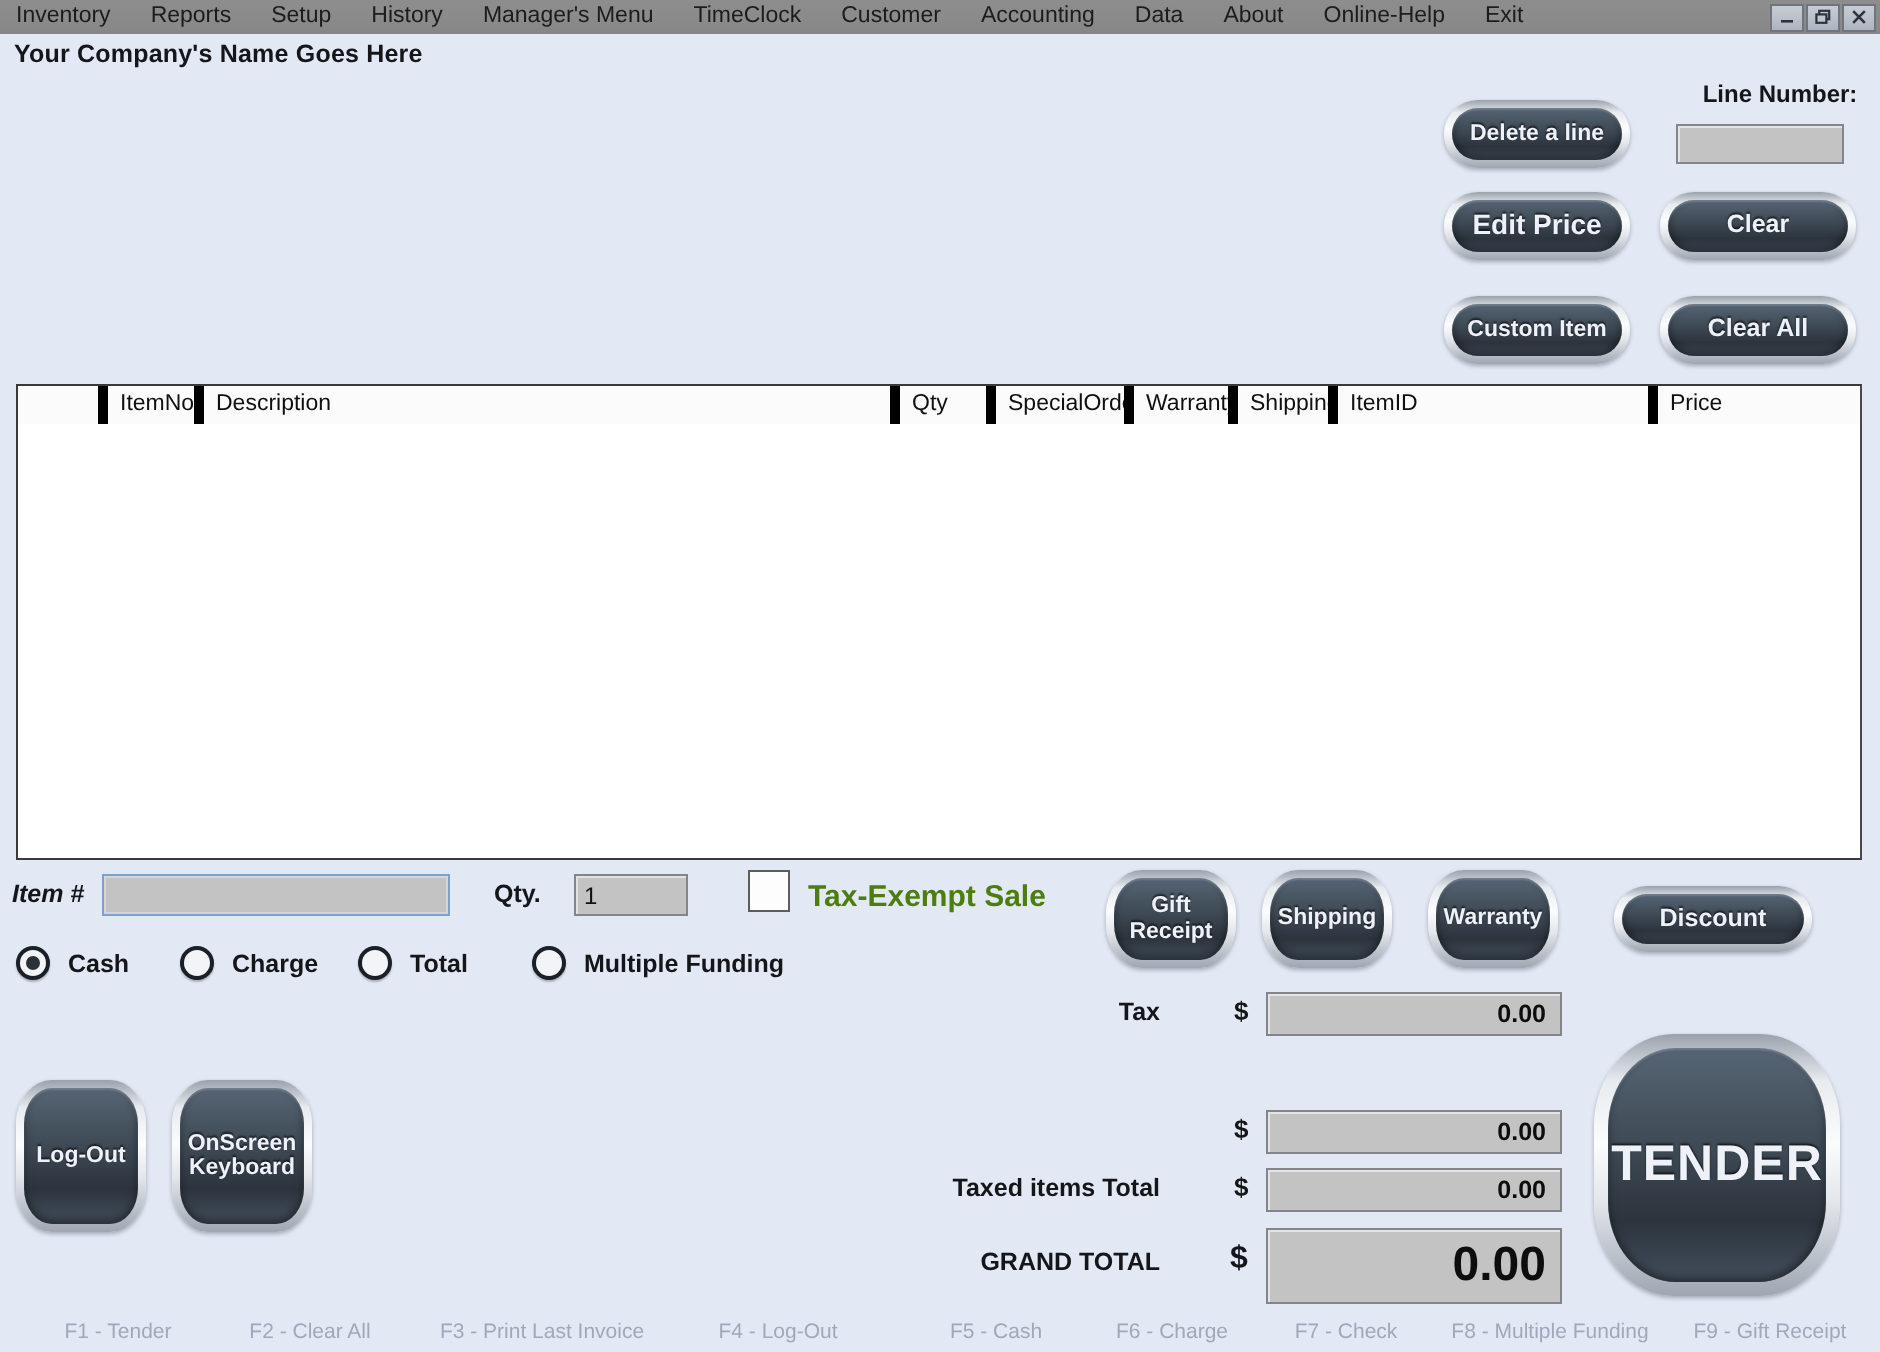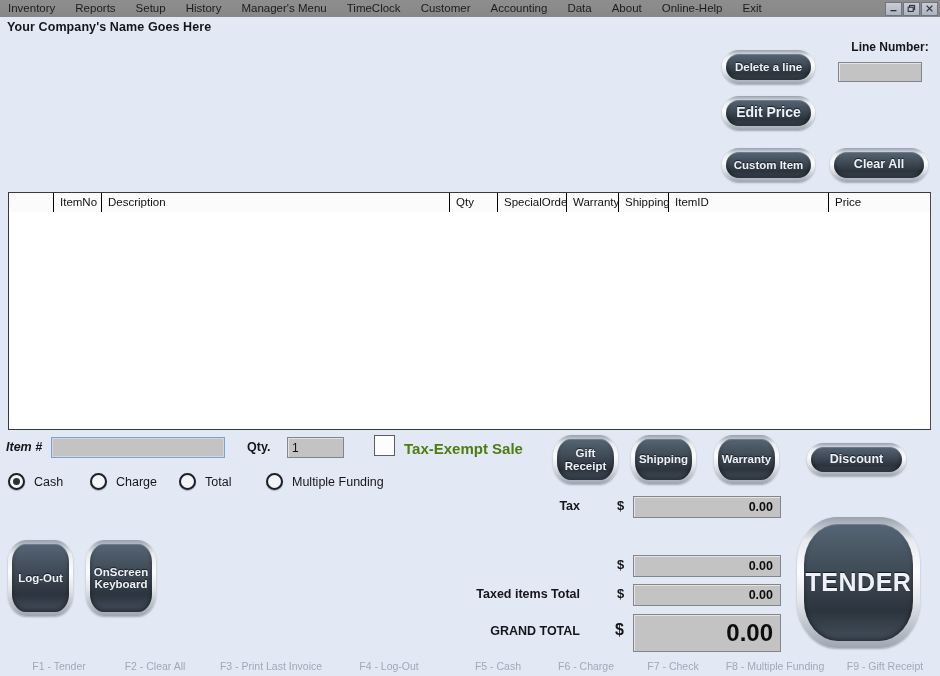--- a/index.html
+++ b/index.html
@@ -110,21 +110,21 @@
     overflow:hidden;
   }
   .grid-head{
     display:flex; height:19px;
     background:#f4f4f4;
     border-bottom:1px solid #9a9a9a;
     font-size:11.5px; color:#10110f;
   }
   .gh{
     height:19px; line-height:19px;
-    border-right:1px solid #000000;
+    border-right:5px solid #000000;
     padding-left:6px;
     overflow:hidden; white-space:nowrap;
     background:#fbfbfb;
   }
   .gh.last{ border-right:none; }
   .grid-body{ height:217px; background:#fff; }
 
   
   .lbl-item{
     position:absolute; left:6px; top:440px;
@@ -167,21 +167,21 @@
   .radio{
     width:17px; height:17px; border-radius:50%;
     background:#f2f4f8;
     border:2px solid #1a1f28;
     box-shadow:0 1px 1px rgba(0,0,0,.25);
     display:flex; align-items:center; justify-content:center;
     flex:0 0 auto;
   }
   .radio .dot{ width:7px; height:7px; border-radius:50%; background:#2b3139; }
   .radio-wrap .rlbl{
-    margin-left:9px; font-size:12.5px; font-weight:normal; color:#15161a; white-space:nowrap;
+    margin-left:9px; font-size:12.5px; font-weight:bold; color:#15161a; white-space:nowrap;
   }
 
   
   #btn-gift-receipt{ left:553px; top:435px; width:65px; height:49px; font-size:11.5px; }
   #btn-shipping    { left:631px; top:435px; width:65px; height:49px; font-size:11.5px; }
   #btn-warranty    { left:714px; top:435px; width:65px; height:49px; font-size:11.5px; }
   #btn-discount    { left:807px; top:443px; width:99px; height:33px; font-size:12.5px; }
 
   
   .tot-label{
@@ -290,20 +290,25 @@
   <div class="btn3d pill" id="btn-edit-price">
     <div class="face">
         <span class="lbl">Edit Price</span>
       </div>
   </div>
   <div class="btn3d pill" id="btn-custom-item">
     <div class="face">
         <span class="lbl">Custom Item</span>
       </div>
   </div>
+  <div class="btn3d pill" id="btn-clear">
+    <div class="face">
+        <span class="lbl">Clear</span>
+      </div>
+  </div>
   <div class="btn3d pill" id="btn-clear-all">
     <div class="face">
         <span class="lbl">Clear All</span>
       </div>
   </div>
 
   <div class="line-number-label">Line Number:</div>
   <input class="line-number-input" type="text" value="" style="">
 
   <div class="grid">

